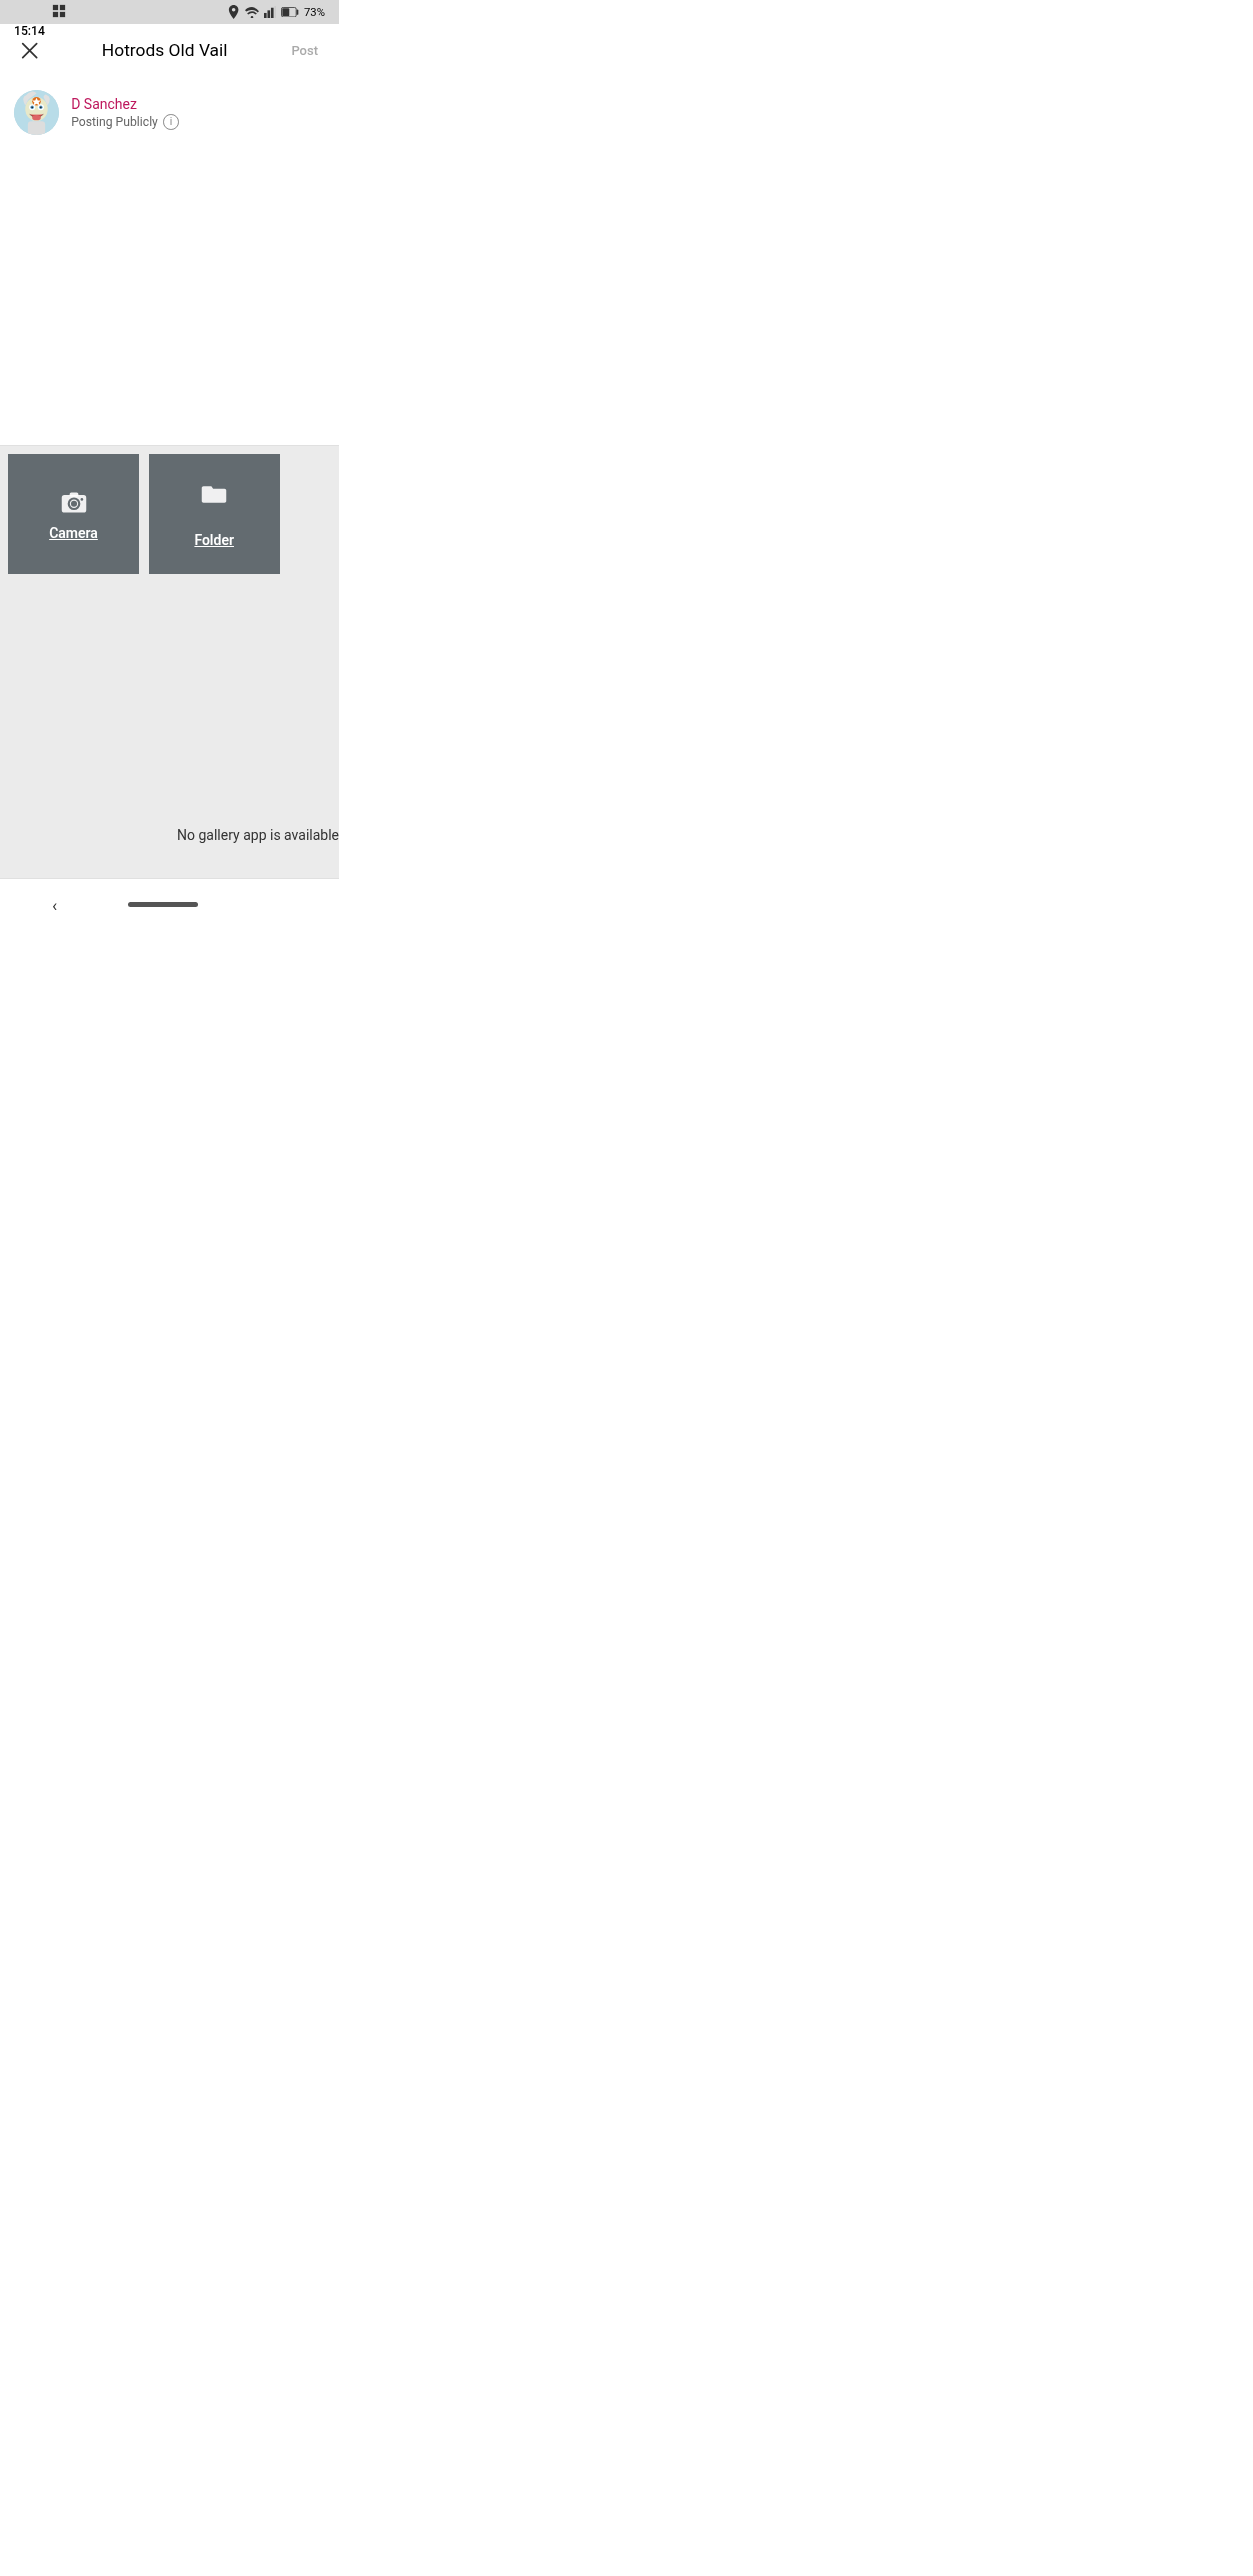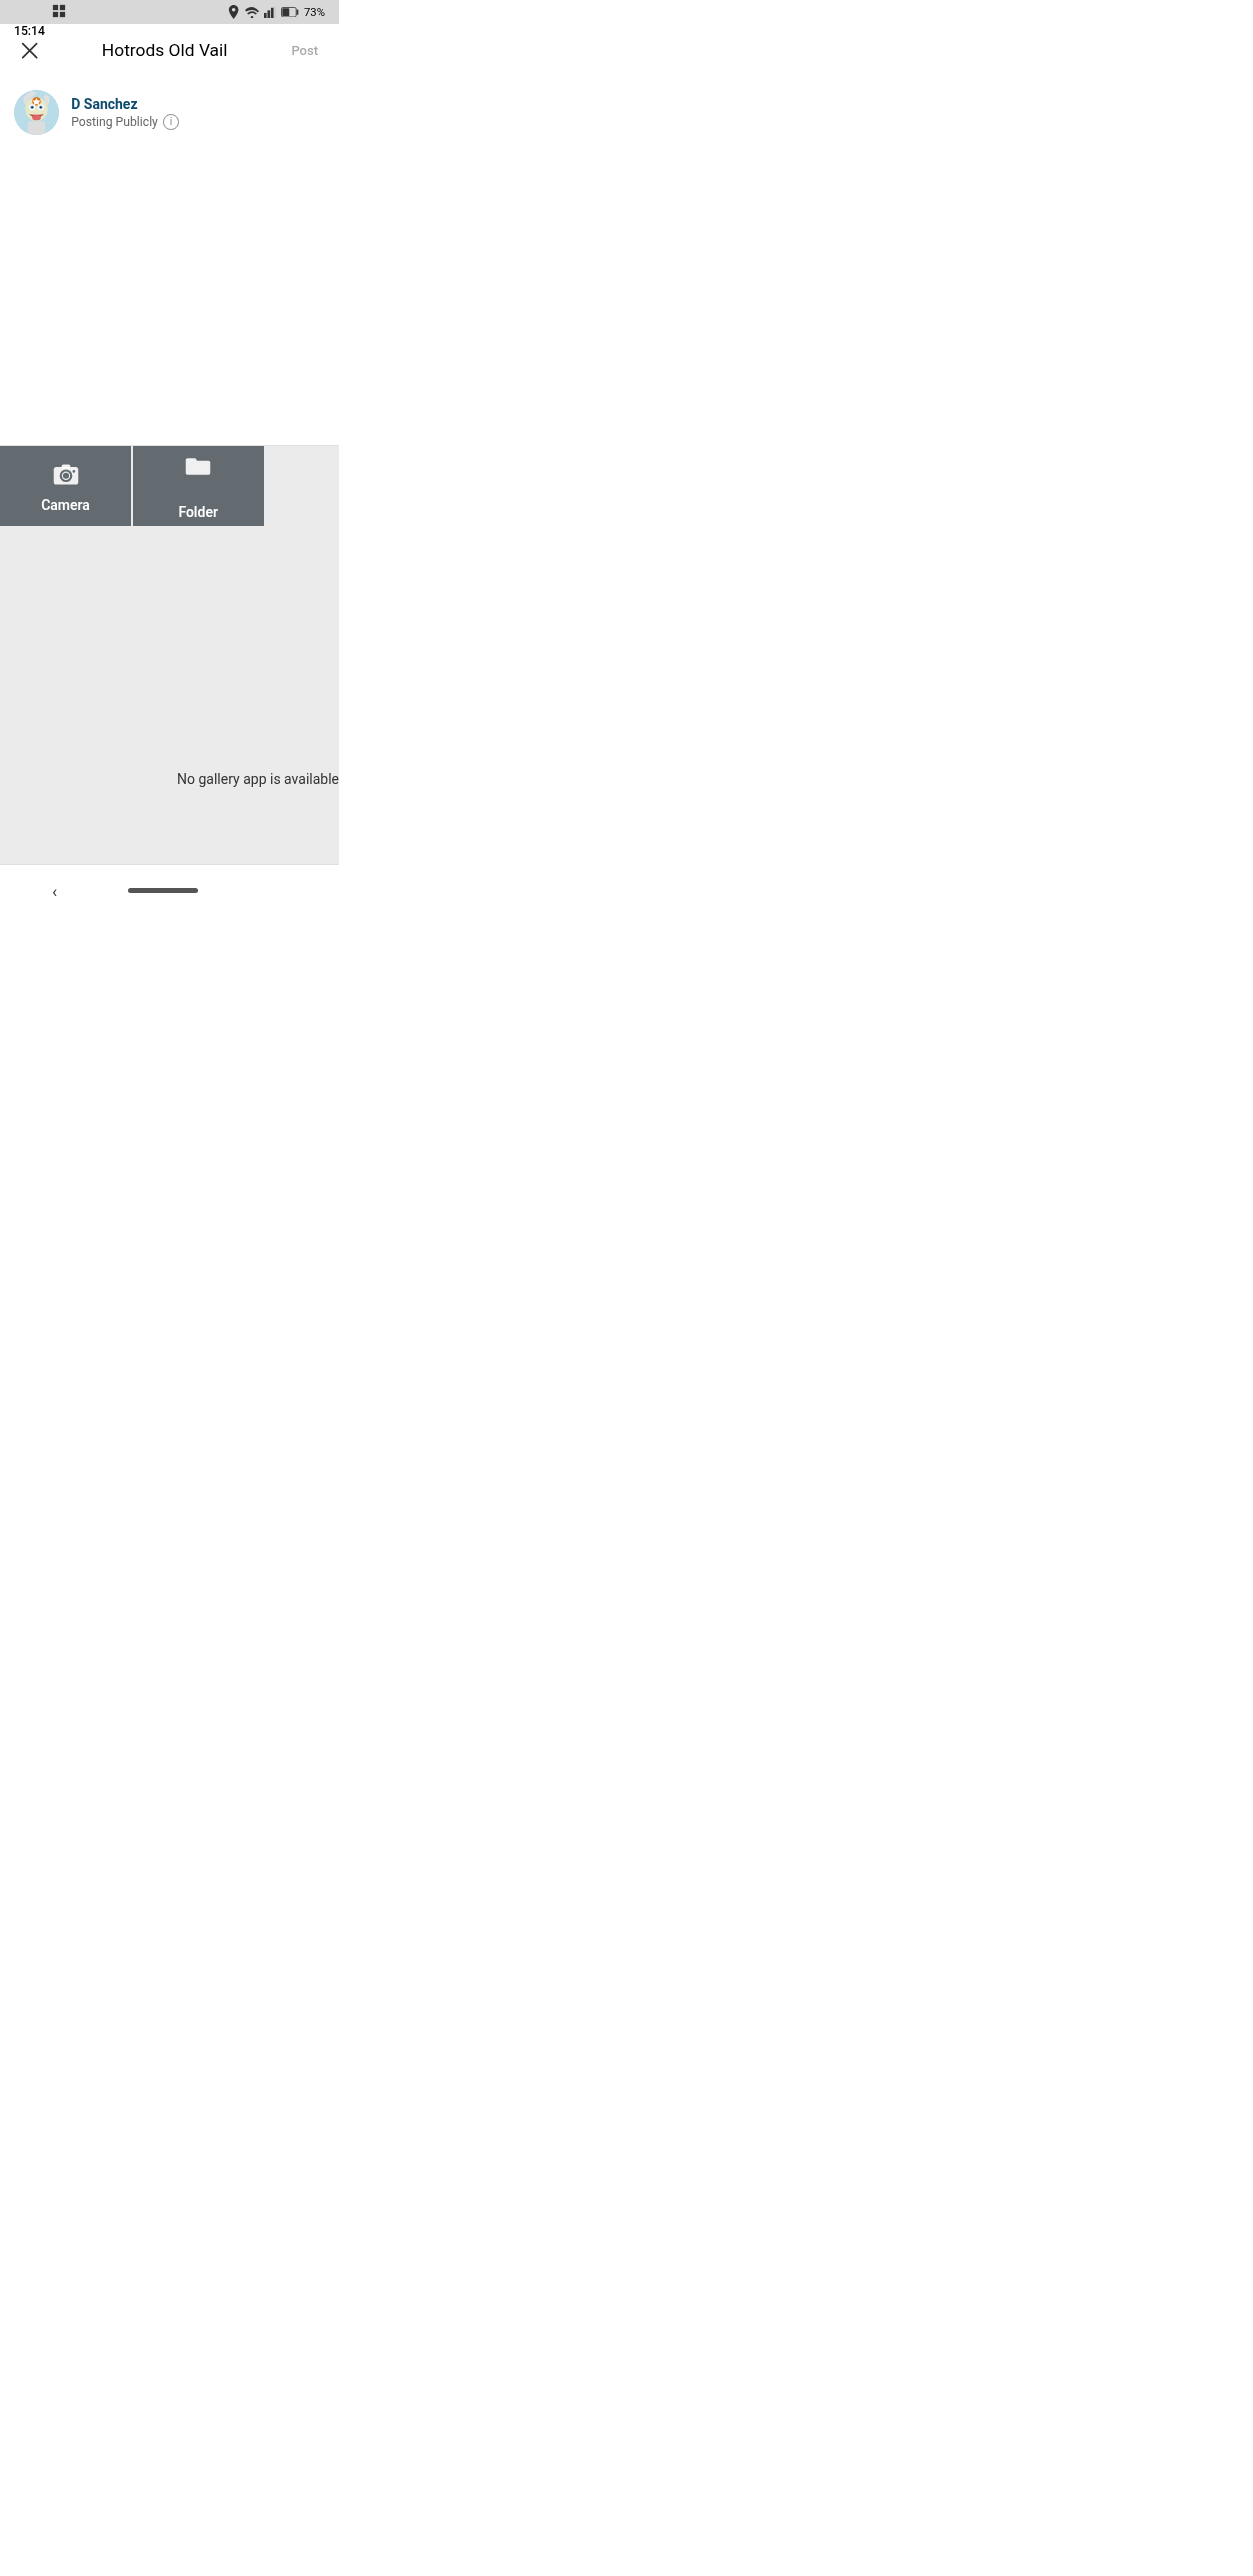--- a/index.html
+++ b/index.html
@@ -119,22 +119,22 @@
     }
 
     .user-info {
       display: flex;
       flex-direction: column;
       gap: 1.7px;
     }
 
     .user-name {
       font-size: 14px;
-      font-weight: 700;
-      color: #0c4a6e;
+      font-weight: 400;
+      color: #be185d;
     }
 
     .user-status {
       display: flex;
       align-items: center;
       gap: 5.2px;
       font-size: 12.2px;
       color: #666;
     }
 
@@ -171,30 +171,31 @@
 
     
     .media-buttons {
       display: flex;
       flex-direction: row;
       padding: 0;
     }
 
     .media-btn {
       width: 131px;
-      height: 80px;
+      height: 120px;
       background: #636b70;
       display: flex;
       flex-direction: column;
       align-items: center;
       justify-content: center;
       gap: 8.7px;
       cursor: pointer;
       color: #fff;
-      margin: 0;
+      margin: 8px;
+      text-decoration: underline;
     }
 
     .media-btn + .media-btn {
       margin-left: 1.7px;
       gap: 24px;
     }
 
     .media-btn-label {
       font-size: 14px;
       font-weight: 600;

